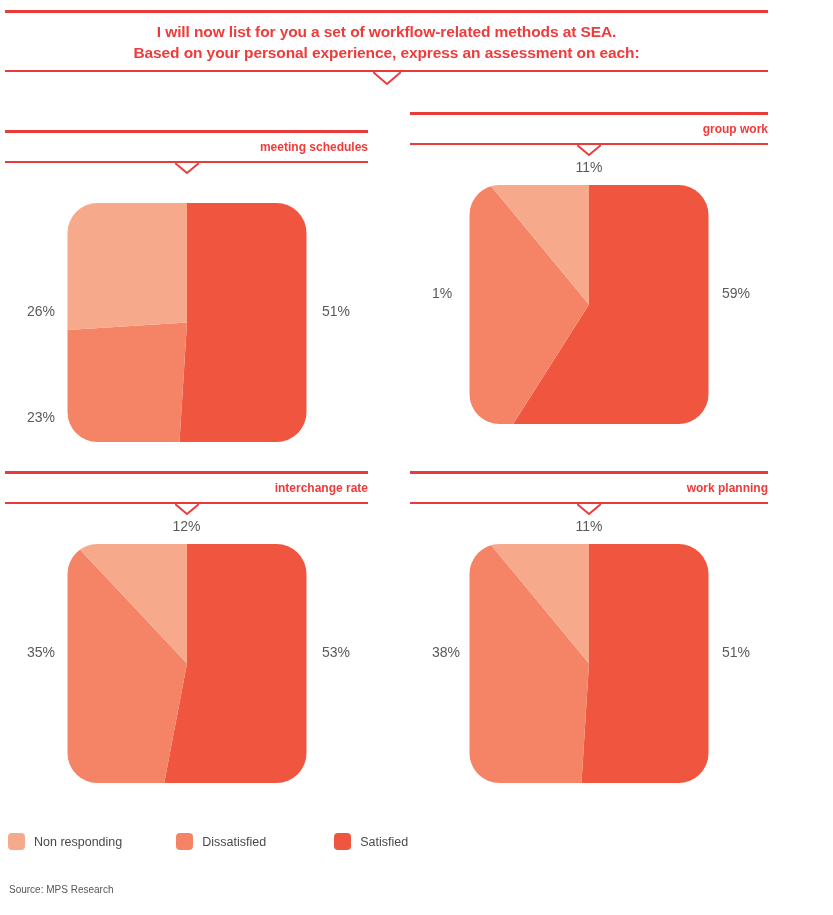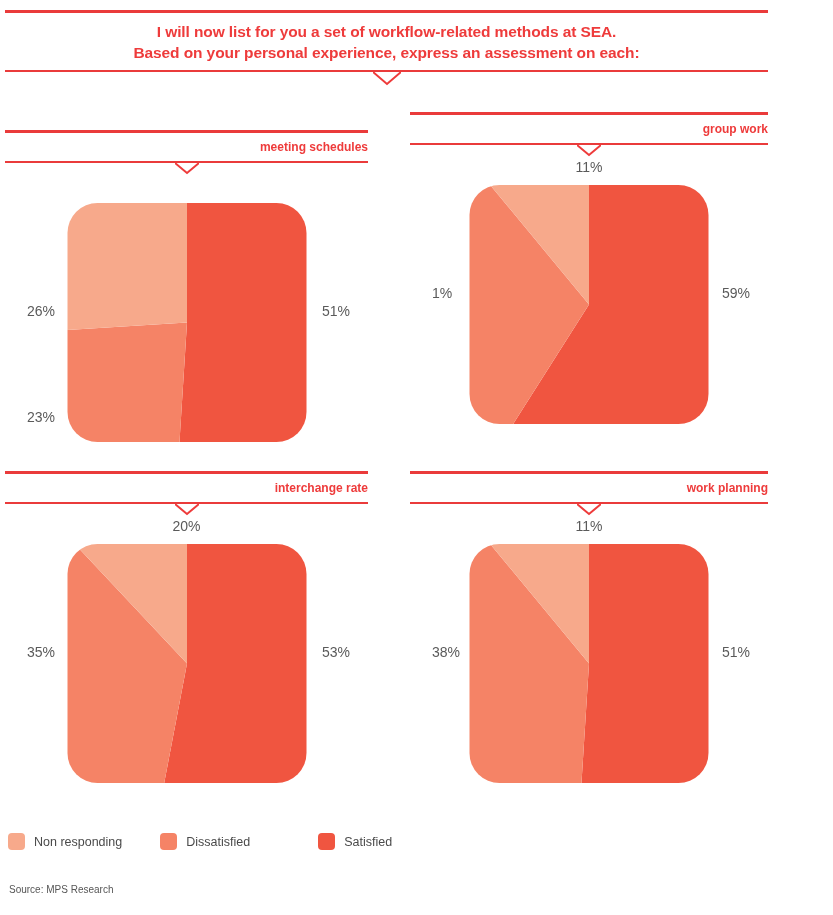--- a/index.html
+++ b/index.html
@@ -104,21 +104,21 @@
     border-radius: 4px;
     flex: none;
   }
   .legend-label {
     color: #4a4a4a;
     font-size: 12.5px;
     margin-left: 9px;
     white-space: nowrap;
   }
   .lg0 { margin-left: 0; justify-content: center; }
-  .lg1 { margin-left: 38px; }
+  .lg1 { margin-left: 54px; }
   .lg2 { margin-left: 68px; text-align: center; }
 
   
   .source {
     position: absolute;
     left: 9px;
     top: 884px;
     color: #565656;
     font-size: 10px;
   }
@@ -215,21 +215,21 @@
           <clipPath id="sqclip2">
             <rect x="0" y="0" width="239" height="239" rx="30" ry="30"></rect>
           </clipPath>
         </defs>
         <g clip-path="url(#sqclip2)">
           <path d="M 119.5 119.5 L 119.50000000000003 -239 A 358.5 358.5 0 1 1 52.32379872101765 471.64997938623486 Z" fill="#f05540"></path>
           <path d="M 119.5 119.5 L 52.32379872101765 471.64997938623486 A 358.5 358.5 0 0 1 -125.910137475435 -141.83525293057596 Z" fill="#f58366"></path>
           <path d="M 119.5 119.5 L -125.910137475435 -141.83525293057596 A 358.5 358.5 0 0 1 119.49999999999993 -239 Z" fill="#f7a98b"></path>
         </g>
       </svg>
-      <div class="pct pct-top">20%</div>
+      <div class="pct pct-top">12%</div>
       <div class="pct pct-left">35%</div>
       <div class="pct pct-right">53%</div>
     </div>
   </div>
 <div class="cell" id="cell-3" style="left:410px;top:471px; width:358px;">
     <div class="cell-title-block">
       <div class="rule"></div>
       <div class="cell-title">work planning</div>
       <div class="rule"></div>
       <div class="notch-wrap">

